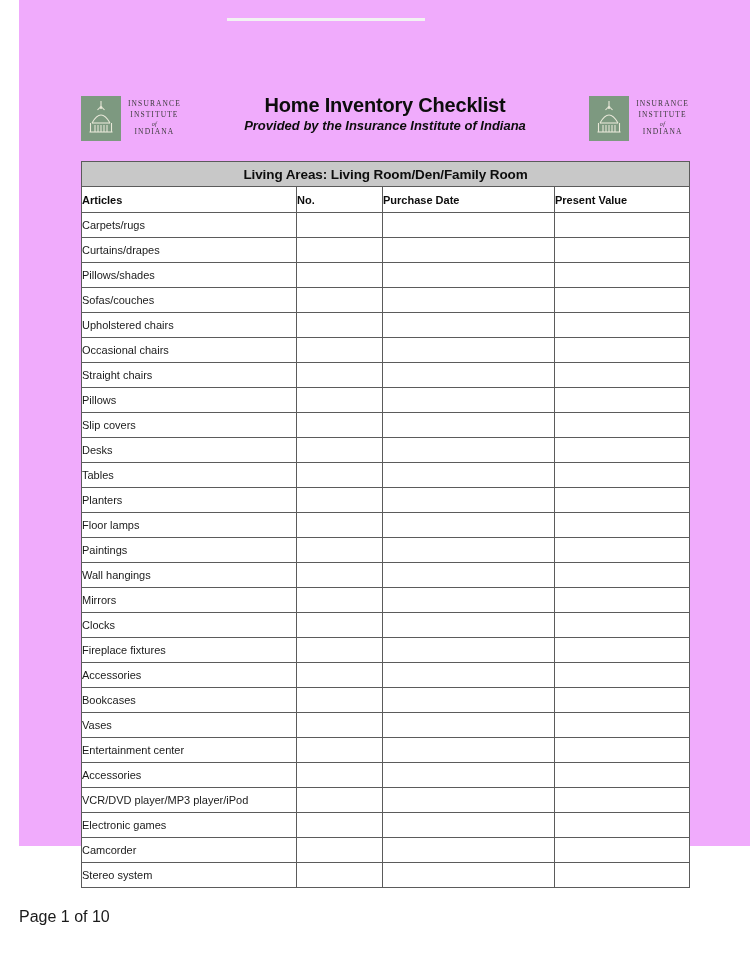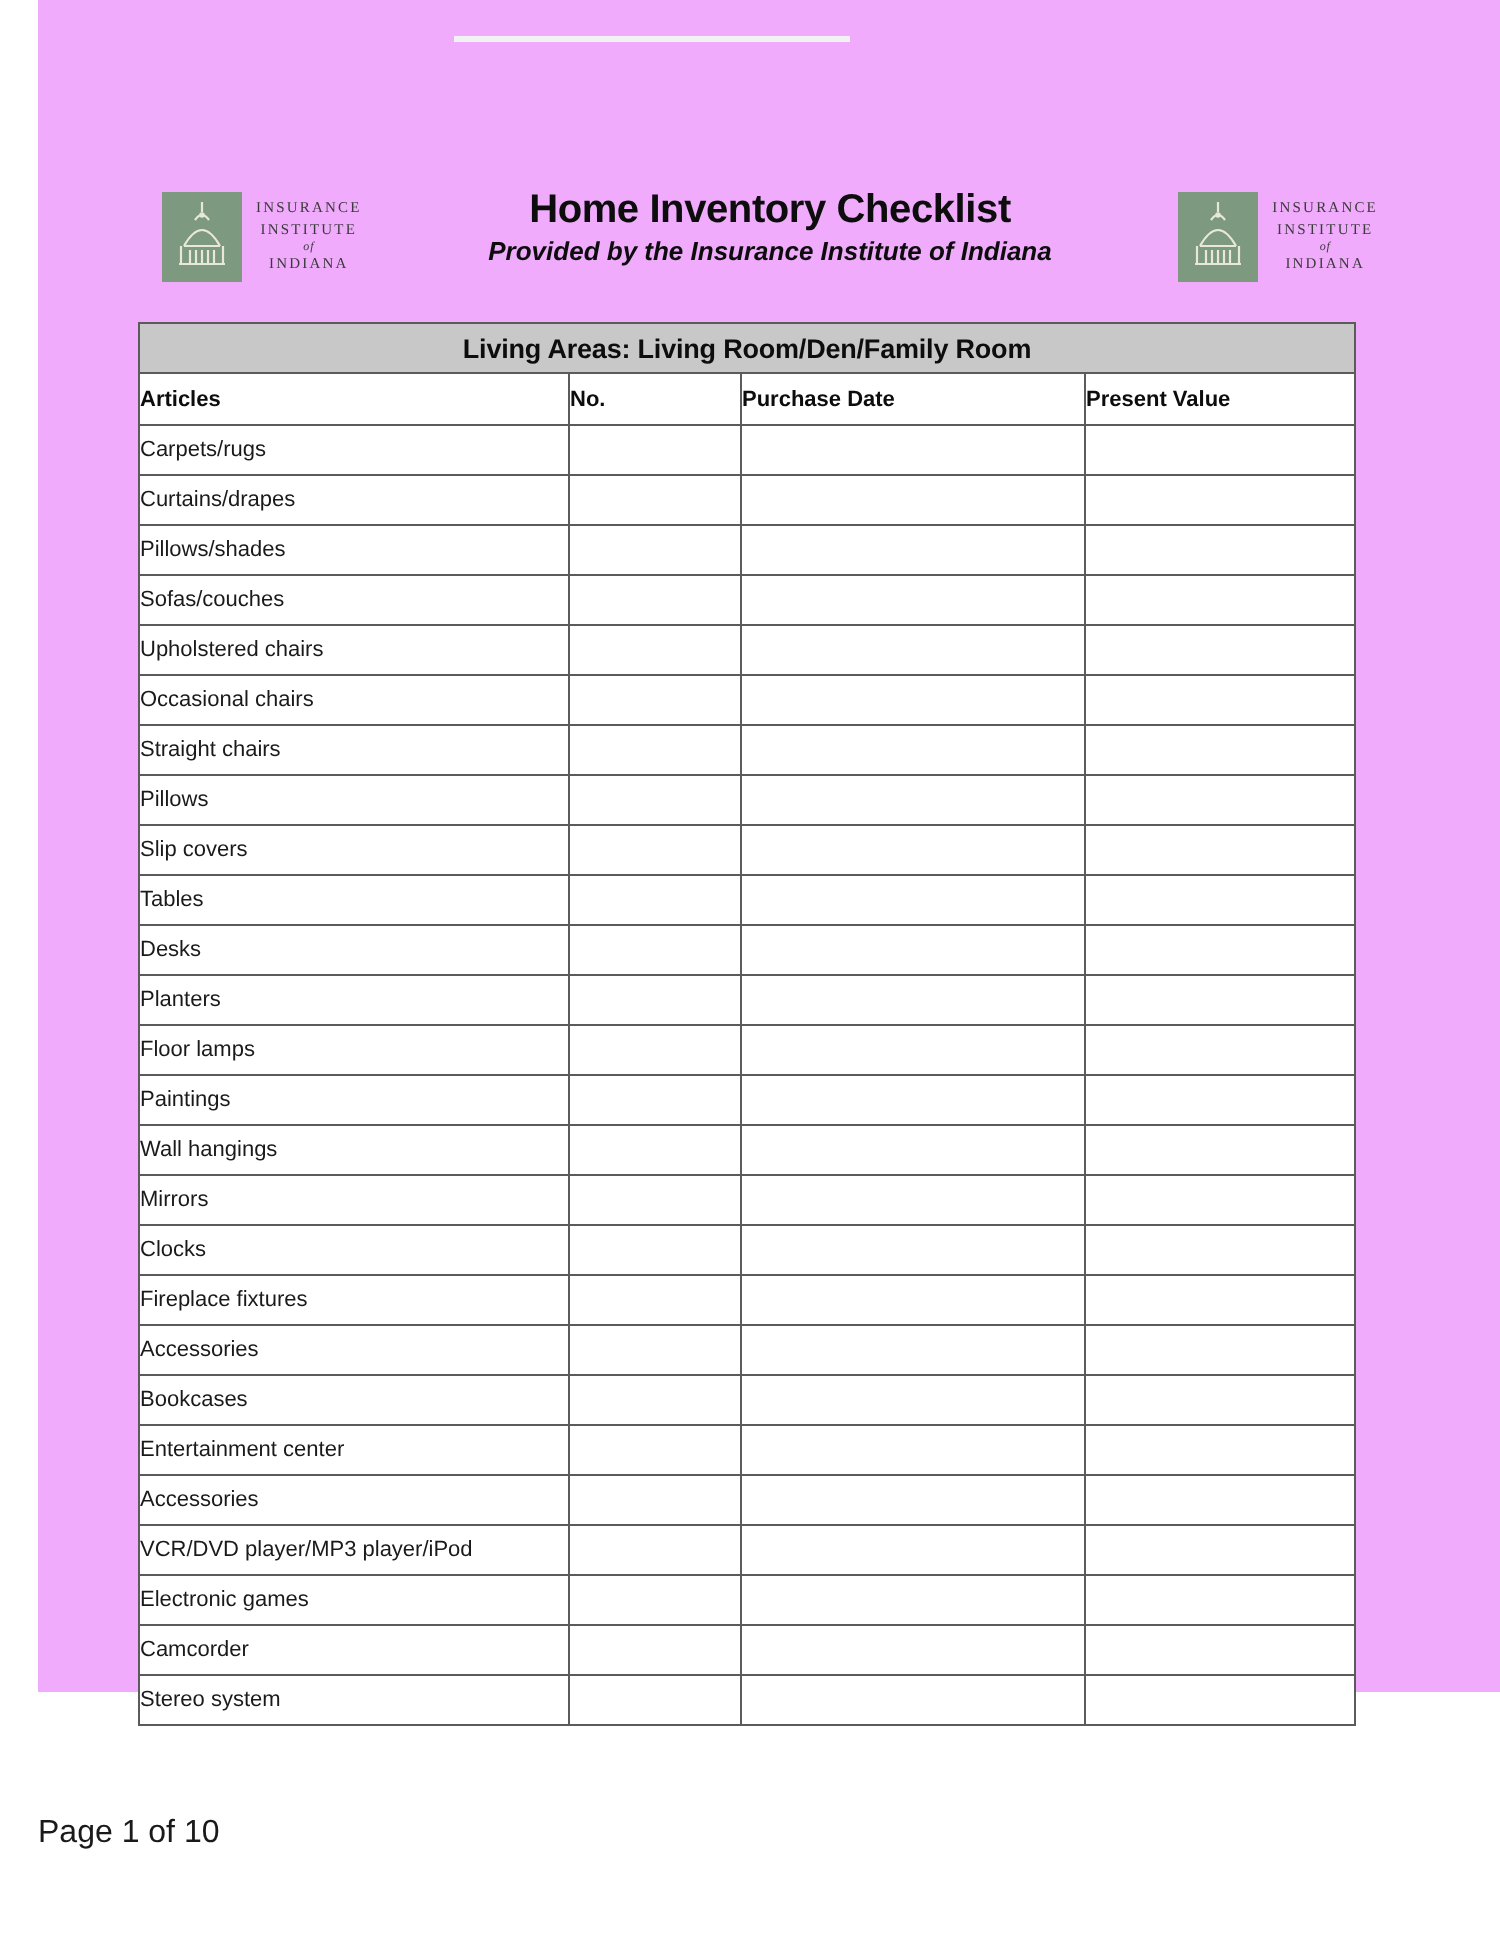--- a/index.html
+++ b/index.html
@@ -100,21 +100,21 @@
     font-style: italic;
     color: #0d0d0d;
     line-height: 1.2;
     margin-top: 1px;
     white-space: nowrap;
   }
 
   
   .inv-table {
     position: absolute;
-    left: 50px;
+    left: 62px;
     top: 161px;
     width: 608px;
     border-collapse: collapse;
     table-layout: fixed;
     background: #ffffff;
   }
   .inv-table td, .inv-table th {
     border: 1px solid #5b5b5b;
     padding: 0;
     vertical-align: middle;
@@ -294,32 +294,32 @@
           <td class="cell-blank"></td>
           <td class="cell-blank"></td>
         </tr>
         <tr>
           <td class="cell-article">Slip covers</td>
           <td class="cell-blank"></td>
           <td class="cell-blank"></td>
           <td class="cell-blank"></td>
         </tr>
         <tr>
+          <td class="cell-article">Desks</td>
+          <td class="cell-blank"></td>
+          <td class="cell-blank"></td>
+          <td class="cell-blank"></td>
+        </tr>
+        <tr>
           <td class="cell-article">Tables</td>
           <td class="cell-blank"></td>
           <td class="cell-blank"></td>
           <td class="cell-blank"></td>
         </tr>
         <tr>
-          <td class="cell-article">Desks</td>
-          <td class="cell-blank"></td>
-          <td class="cell-blank"></td>
-          <td class="cell-blank"></td>
-        </tr>
-        <tr>
           <td class="cell-article">Planters</td>
           <td class="cell-blank"></td>
           <td class="cell-blank"></td>
           <td class="cell-blank"></td>
         </tr>
         <tr>
           <td class="cell-article">Floor lamps</td>
           <td class="cell-blank"></td>
           <td class="cell-blank"></td>
           <td class="cell-blank"></td>
@@ -355,20 +355,26 @@
           <td class="cell-blank"></td>
         </tr>
         <tr>
           <td class="cell-article">Accessories</td>
           <td class="cell-blank"></td>
           <td class="cell-blank"></td>
           <td class="cell-blank"></td>
         </tr>
         <tr>
           <td class="cell-article">Bookcases</td>
+          <td class="cell-blank"></td>
+          <td class="cell-blank"></td>
+          <td class="cell-blank"></td>
+        </tr>
+        <tr>
+          <td class="cell-article">Vases</td>
           <td class="cell-blank"></td>
           <td class="cell-blank"></td>
           <td class="cell-blank"></td>
         </tr>
         <tr>
           <td class="cell-article">Entertainment center</td>
           <td class="cell-blank"></td>
           <td class="cell-blank"></td>
           <td class="cell-blank"></td>
         </tr>

